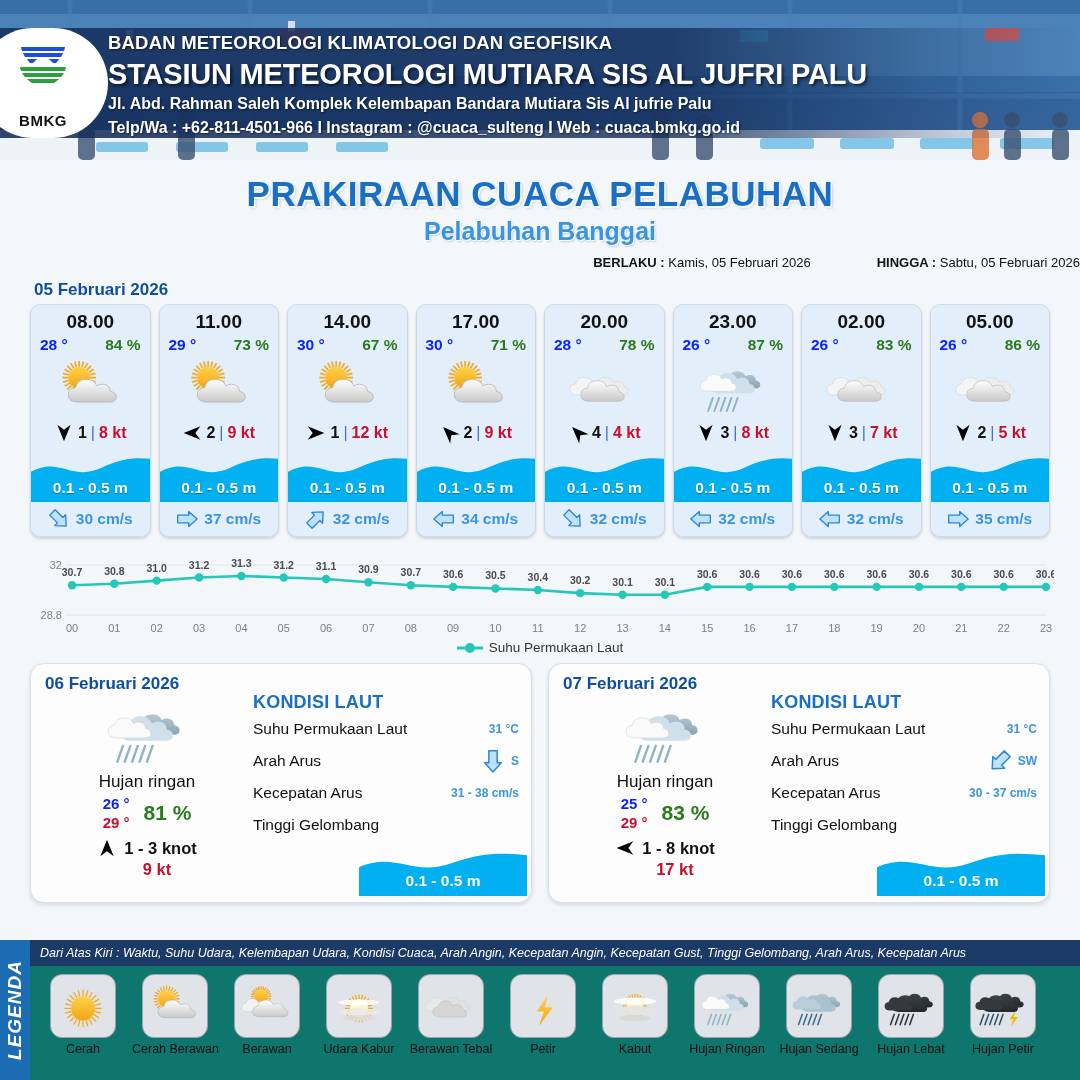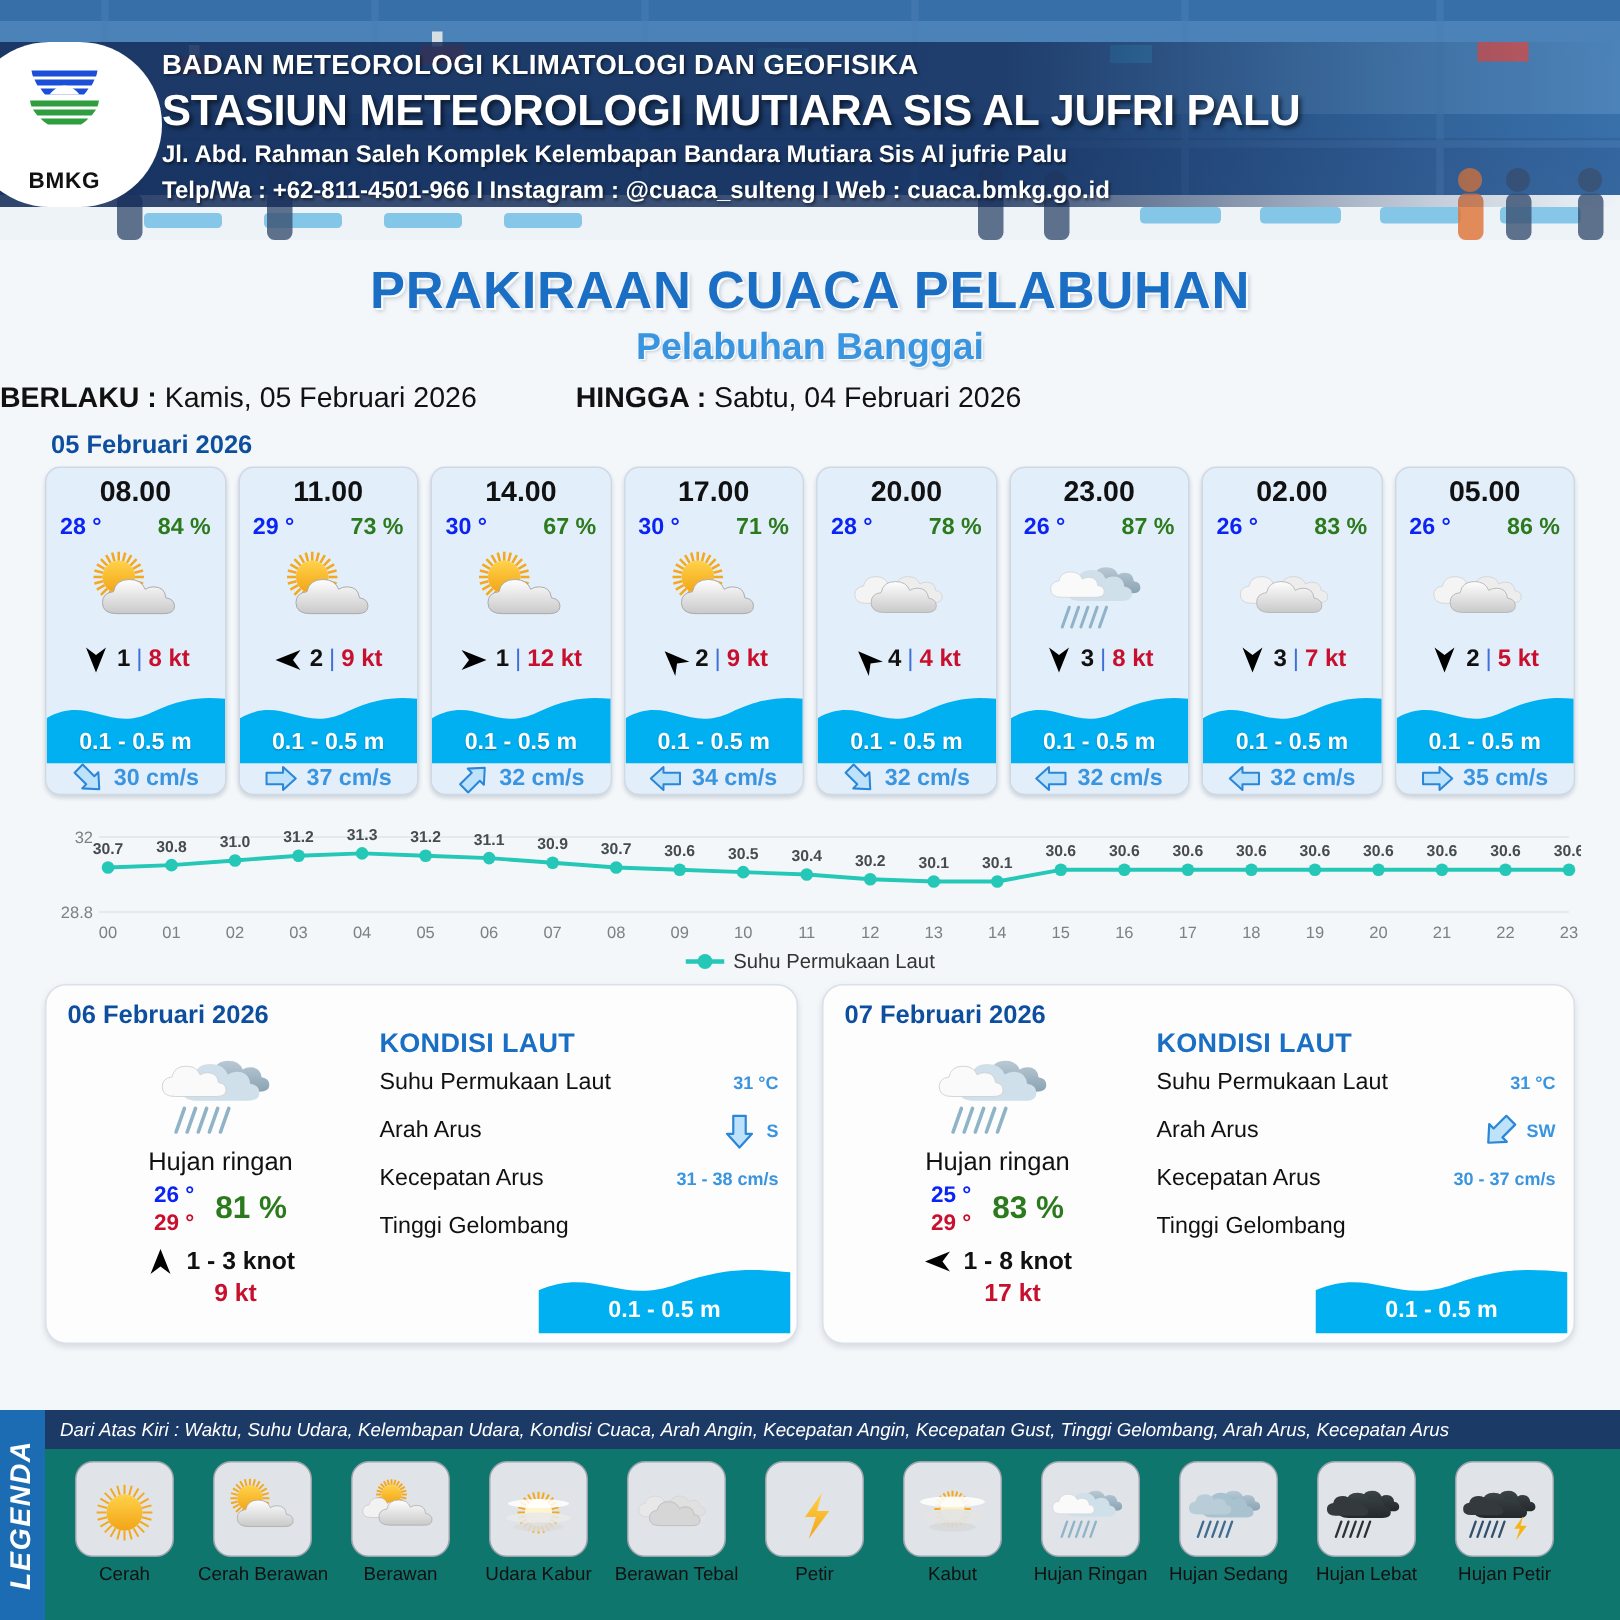--- a/index.html
+++ b/index.html
@@ -40,21 +40,21 @@
   .hdr-l4 { font-size:16px; font-weight:bold; line-height:24px; text-shadow:1px 1px 2px rgba(0,0,0,.55); }
 
   
   .title-wrap { text-align:center; margin-top:14px; }
   .title-main {
     font-size:35px; font-weight:bold; color:#1a6fc4; letter-spacing:.5px;
     text-shadow: 1.5px 1.5px 0 rgba(255,255,255,.9), 2px 2px 3px rgba(120,140,160,.45);
   }
   .title-sub { font-size:25px; font-weight:bold; color:#3a95e0; margin-top:3px;
     text-shadow: 1px 1px 0 rgba(255,255,255,.9), 1.5px 1.5px 2px rgba(120,140,160,.4); }
-  .valid-row { margin-top:9px; display:flex; justify-content:flex-start; gap:66px; font-size:19px; color:#111; }
+  .valid-row { margin-top:9px; display:flex; justify-content:flex-end; gap:66px; font-size:13px; color:#111; }
   .valid-row b { font-weight:bold; }
   .valid-row .vv { font-weight:normal; }
 
   .date-label { margin:10px 0 4px 34px; font-size:17px; font-weight:bold; color:#0d4f9e; }
 
   
   .cards { display:flex; gap:8px; padding:0 30px; }
   .card {
     width:128px; background:#e3eefb; border:1px solid #cfd9e4; border-radius:10px;
     box-shadow:0 2px 3px rgba(70,90,110,.22);
@@ -64,21 +64,21 @@
   .c-th { display:flex; justify-content:space-between; padding:3px 9px 0 9px; font-size:15.5px; font-weight:bold; }
   .c-temp { color:#0b24f5; }
   .c-hum { color:#2c7a1e; }
   .c-icon { height:62px; display:flex; align-items:center; justify-content:center; margin-top:2px; }
   .c-wind { display:flex; align-items:center; justify-content:center; gap:4px; height:30px; font-size:16px; font-weight:bold; color:#111; }
   .c-wind .bar { color:#3f6fd8; font-weight:normal; }
   .c-gust { color:#c8102e; }
   .c-wave { position:relative; height:54px; }
   .wave-txt { position:absolute; left:0; bottom:5px; width:100%; text-align:center;
               font-size:15.5px; font-weight:bold; color:#fff; text-shadow:0 1px 1px rgba(0,60,110,.5); }
-  .c-cur { height:20px; display:flex; align-items:center; justify-content:center; gap:6px;
+  .c-cur { height:34px; display:flex; align-items:center; justify-content:center; gap:6px;
            font-size:15.5px; font-weight:bold; color:#3a95e0; background:#e3eefb; }
 
   
   .chart-box { margin:10px 26px 0 26px; height:90px; position:relative; }
   .chart-legend { text-align:center; margin-top:3px; font-size:13.5px; color:#333;
                   display:flex; align-items:center; justify-content:center; gap:6px; }
   .leg-mark { width:26px; height:12px; position:relative; display:inline-block; }
 
   
   .dailies { display:flex; gap:16px; padding:8px 30px 0 30px; }
@@ -236,21 +236,21 @@
 <div class="title-wrap">
   <div class="title-main">PRAKIRAAN CUACA PELABUHAN</div>
   <div class="title-sub">Pelabuhan Banggai</div>
   <div class="valid-row">
     <div>
       <b>BERLAKU :</b>
       <span class="vv">Kamis, 05 Februari 2026</span>
     </div>
     <div>
       <b>HINGGA :</b>
-      <span class="vv">Sabtu, 04 Februari 2026</span>
+      <span class="vv">Sabtu, 05 Februari 2026</span>
     </div>
   </div>
 </div>
 
 <div class="date-label">05 Februari 2026</div>
 
 <div class="cards" id="cards">
     <div class="card">
     <div class="c-time">08.00</div>
     <div class="c-th">

